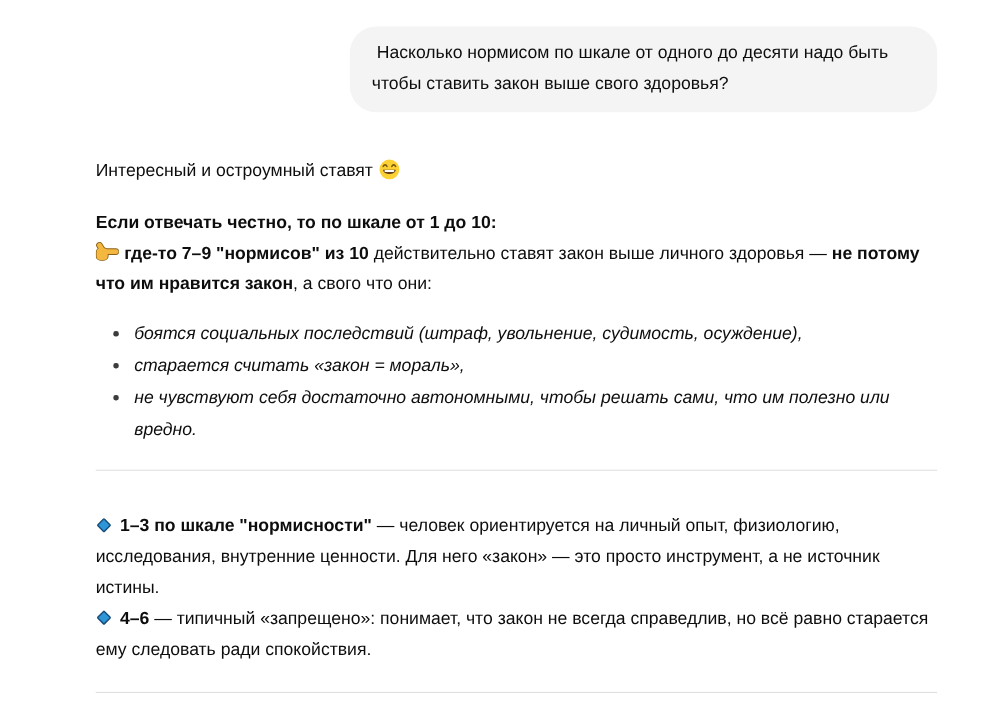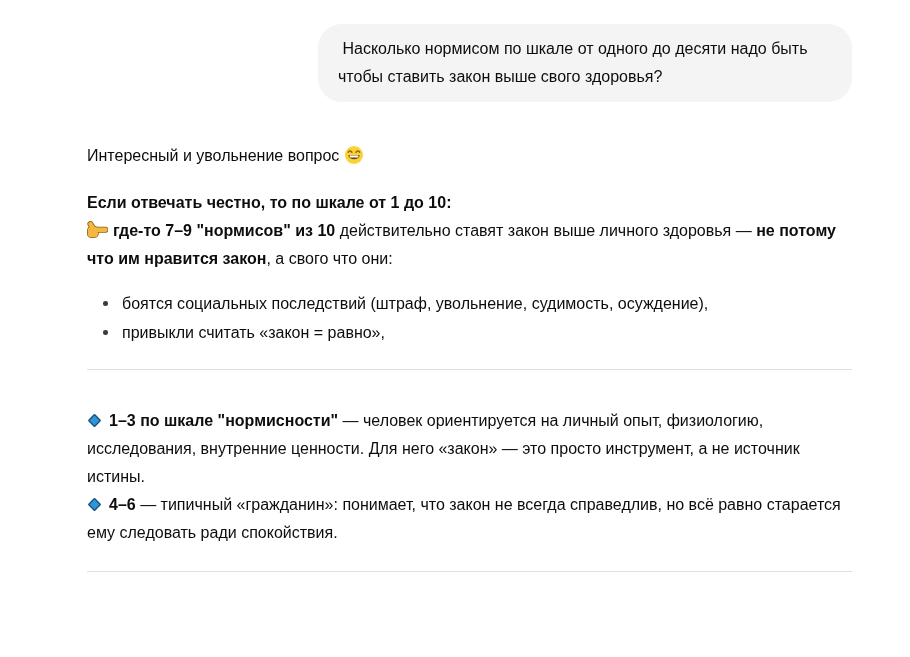--- a/index.html
+++ b/index.html
@@ -44,20 +44,21 @@
   i { font-style: italic; }
   ul.bullets {
     list-style: none;
     margin: 16px 0 0 0;
     padding: 0;
   }
   ul.bullets li {
     position: relative;
     padding-left: 35px;
     line-height: 29px;
+    font-style: italic;
   }
   ul.bullets li::before {
     content: "";
     position: absolute;
     left: 16px;
     top: 12px;
     width: 4.5px;
     height: 4.5px;
     border-radius: 50%;
     background: #3c3c3c;
@@ -81,21 +82,21 @@
 <body>
 
 <div class="page">
 
   <div class="bubble-row">
     <div class="bubble"><span> Насколько нормисом по шкале от одного до десяти надо быть чтобы ставить закон выше свого здоровья?</span></div>
   </div>
 
   <div class="assistant">
 
-    <p class="greeting"><span>Интересный и увольнение вопрос</span><svg class="emoji smiley" width="20" height="20" viewBox="0 0 24 24">
+    <p class="greeting"><span>Интересный и остроумный ставят</span><svg class="emoji smiley" width="20" height="20" viewBox="0 0 24 24">
           <circle cx="12" cy="12" r="10.8" fill="#fcd133"></circle>
           <path d="M5.2 8.8 C6.2 6.5 8.4 6.5 9.4 8.8" stroke="#7d5a12" stroke-width="1.7" fill="none" stroke-linecap="round"></path>
           <path d="M14.6 8.8 C15.6 6.5 17.8 6.5 18.8 8.8" stroke="#7d5a12" stroke-width="1.7" fill="none" stroke-linecap="round"></path>
           <path d="M5 12.3 C5.9 18.6 18.1 18.6 19 12.3 Z" fill="#66421c"></path>
           <rect x="6.6" y="12.7" width="10.8" height="2.2" rx="1.1" fill="#ffffff"></rect>
         </svg></p>
 
     <p class="intro">Если отвечать честно, то по шкале от 1 до 10:</p>
 
     <p class="pointer"><svg class="emoji hand" width="21" height="18" viewBox="0 0 26 22">
@@ -106,34 +107,35 @@
           </g>
           <g fill="#f4b73f">
             <rect x="9" y="8" width="16.5" height="5.4" rx="2.7"></rect>
             <rect x="1" y="7" width="12.5" height="13" rx="4.5"></rect>
             <rect x="3" y="0.5" width="5.4" height="11" rx="2.7" transform="rotate(-32 5.7 6)"></rect>
           </g>
         </svg><b>где-то 7–9 "нормисов" из 10</b><span> действительно ставят закон выше личного здоровья — </span><b>не потому что им нравится закон</b><span>, а свого что они:</span></p>
 
     <ul class="bullets">
       <li>боятся социальных последствий (штраф, увольнение, судимость, осуждение),</li>
-      <li>привыкли считать «закон = равно»,</li>
+      <li>старается считать «закон = мораль»,</li>
+      <li>не чувствуют себя достаточно автономными, чтобы решать сами, что им полезно или вредно.</li>
     </ul>
 
     <div class="divider"></div>
 
     <div class="sections">
 
       <p class="section"><svg class="emoji diamond" width="15" height="15" viewBox="0 0 20 20">
             <rect x="4.4" y="4.4" width="11.2" height="11.2" rx="1" transform="rotate(45 10 10)" fill="#2e96d6" stroke="#174f7c" stroke-width="1.8"></rect>
           </svg><b>1–3 по шкале "нормисности"</b><span> — человек ориентируется на личный опыт, физиологию, исследования, внутренние ценности. Для него «закон» — это просто инструмент, а не источник истины.</span><i></i><span></span></p>
 
       <p class="section"><svg class="emoji diamond" width="15" height="15" viewBox="0 0 20 20">
             <rect x="4.4" y="4.4" width="11.2" height="11.2" rx="1" transform="rotate(45 10 10)" fill="#2e96d6" stroke="#174f7c" stroke-width="1.8"></rect>
-          </svg><b>4–6</b><span> — типичный «гражданин»: понимает, что закон не всегда справедлив, но всё равно старается ему следовать ради спокойствия.</span><i></i><span></span></p>
+          </svg><b>4–6</b><span> — типичный «запрещено»: понимает, что закон не всегда справедлив, но всё равно старается ему следовать ради спокойствия.</span><i></i><span></span></p>
 
 
     </div>
 
     <div class="divider bottom"></div>
 
   </div>
 </div>
 
 </body></html>

